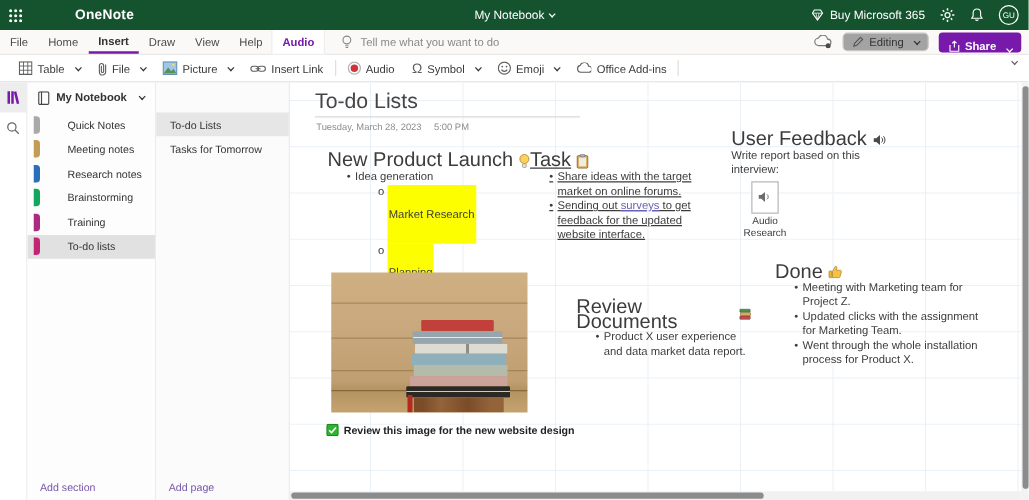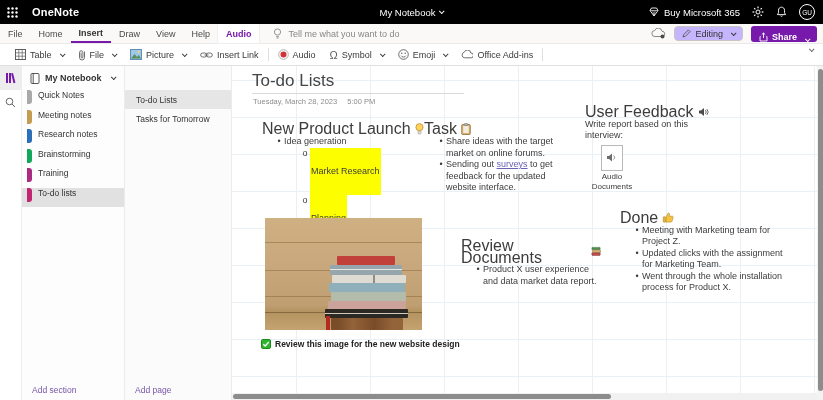--- a/index.html
+++ b/index.html
@@ -1,55 +1,55 @@
 <!DOCTYPE html>
 <html><head>
 <meta charset="utf-8">
 <style>
   * { margin:0; padding:0; box-sizing:border-box; }
   html,body { width:823px; height:400px; overflow:hidden; font-family:"Liberation Sans", sans-serif; background:#fff; }
   .chev { width:4px; height:4px; border-right:1px solid currentColor; border-bottom:1px solid currentColor; transform:rotate(45deg) translateY(-1px); display:inline-block; margin-left:4px; flex:0 0 auto; }
 
   
-  .topbar { position:relative; height:24px; background:#000000; display:flex; align-items:center; color:#fff; }
+  .topbar { position:relative; height:24px; background:#14532d; display:flex; align-items:center; color:#fff;gap:28px; }
   .waffle { width:24px; height:24px; display:flex; align-items:center; justify-content:center; cursor:pointer; }
   .appname { font-size:11px; font-weight:bold; margin-left:8px; letter-spacing:.2px; }
   .tb-center { position:absolute; left:0; right:0; top:0; height:24px; display:flex; align-items:center; justify-content:center; font-size:9.5px; pointer-events:none; }
   .tb-center > div { pointer-events:auto; display:flex; align-items:center; cursor:pointer; }
   .tb-right { margin-left:auto; display:flex; align-items:center; gap:12px; padding-right:8px; z-index:2;text-align:center; }
   .buy { display:flex; align-items:center; gap:5px; font-size:9.5px; cursor:pointer; }
   .tbicon { display:flex; align-items:center; cursor:pointer; }
   .avatar { width:16px; height:16px; border:1px solid #fff; border-radius:50%; font-size:6.5px; display:flex; align-items:center; justify-content:center; }
 
   
   .menubar { height:20px; background:#faf9f8; display:flex; align-items:stretch; font-size:9px; color:#4a4a4a; border-bottom:1px solid #eceae8; }
   .mtab { padding:0 8px; display:flex; align-items:center; cursor:pointer; }
   .mtab.active { font-weight:bold; color:#333; border-bottom:2px solid #7719aa; }
   .mtab.audio { background:#fff; color:#7719aa; font-weight:bold; box-shadow:0 0 0 1px #efeeee; }
   .tellme { display:flex; align-items:center; gap:6px; margin-left:14px; color:#8a8886; cursor:text; }
   .mright { margin-left:auto; display:flex; align-items:center; gap:8px; padding-right:6px; }
-  .editing-btn { display:flex; align-items:center; gap:4px; border:1px solid #c8c6c4; background:#c4b5fd; border-radius:4px; height:15px; padding:0 7px; font-size:9px; color:#333; cursor:pointer; }
+  .editing-btn { display:flex; align-items:center; gap:4px; border:1px solid #c8c6c4; background:#a3a3a3; border-radius:4px; height:15px; padding:0 7px; font-size:9px; color:#333; cursor:pointer; }
   .share-btn { display:flex; align-items:flex-end; gap:4px; background:#7719aa; color:#fff; border-radius:3px; height:16px; padding:0 8px; font-size:9px; font-weight:bold; cursor:pointer; }
 
   
   .ribbon { height:22px; background:#fff; border-bottom:1px solid #e1dfdd; display:flex; align-items:center; font-size:9px; color:#3b3a39; padding-left:8px; position:relative; }
   .ritem { display:flex; align-items:center; gap:4px; padding:0 7px; height:100%; cursor:pointer; white-space:nowrap; }
   .rsep { width:1px; height:13px; background:#e1dfdd; margin:0 2px; }
   .ribbon-collapse { position:absolute; right:10px; top:4px; color:#666; cursor:pointer; }
 
   
   .main { display:flex; height:334px; position:relative; }
 
   .rail { width:22px; background:#fff; border-right:1px solid #ececec; display:flex; flex-direction:column; align-items:center; }
   .rail-btn { width:22px; height:24px; display:flex; align-items:center; justify-content:center; cursor:pointer; }
   .rail-btn.active { background:#ededed; }
 
   .sections { width:103px; background:#fdfdfd; border-right:1px solid #ececec; position:relative; font-size:8.5px; color:#333; }
   .nb-header { height:24px; display:flex; align-items:center; gap:5px; padding-left:8px; font-size:9px; font-weight:bold; color:#333; cursor:pointer; }
-  .sec-item { height:19.5px; display:flex; gap:6px; cursor:pointer; padding-left:5px; }
+  .sec-item { height:19.5px; display:flex; align-items:center; gap:22px; cursor:pointer; padding-left:5px; }
   .sec-item.selected { background:#e1e1e1; }
   .sec-tab { width:5px; height:14px; border-radius:0 3px 3px 0; flex:0 0 auto; }
   .add-link { position:absolute; bottom:5px; left:10px; font-size:8.5px; color:#7656a8; cursor:pointer; }
 
   .pages { width:107px; background:#fbfbfb; border-right:1px solid #ececec; position:relative; font-size:8.5px; color:#333; }
   .page-item { height:19px; display:flex; align-items:center; padding-left:11px; margin-top:0; cursor:pointer; }
   .page-item.first { margin-top:24px; }
   .page-item.selected { background:#e6e6e6; }
 
   
@@ -343,21 +343,21 @@
       <div class="brow lvl2">
           <span class="mark">o</span>
           <span class="hl">Planning</span>
         </div>
       <div class="brow lvl1">
           <span class="mark">•</span>
           <span>Prototyping</span>
         </div>
     </div>
 
-    <div class="block" style="left:192px; top:57px; width:152px;">
+    <div class="block" style="left:192px; top:57px; width:152px;text-decoration:underline;">
       <div class="bhead">
         <span>Task</span>
         <svg width="10" height="12" viewBox="0 0 10 12">
             <rect x="0.7" y="1.5" width="8.6" height="10" rx="1" fill="#d8b06a" stroke="#7d6133" stroke-width="0.7"></rect>
             <rect x="2.2" y="3" width="5.6" height="7" fill="#f2ecdc"></rect>
             <rect x="3.2" y="0.5" width="3.6" height="2" rx="0.6" fill="#b6b6b6" stroke="#6d6d6d" stroke-width="0.5"></rect>
           </svg>
       </div>
       <div class="brow lvl1">
           <span class="mark">•</span>
@@ -379,21 +379,21 @@
       </div>
       <div>Write report based on this interview:</div>
       <div class="audio-file">
         <svg width="12" height="11" viewBox="0 0 12 11">
             <path d="M1 4h2l3-2.5v8L3 7H1z" fill="#6d6d6d"></path>
             <path d="M7.5 3.5a2.4 2.4 0 0 1 0 4" fill="none" stroke="#6d6d6d" stroke-width="0.8"></path>
           </svg>
       </div>
       <div class="audio-cap">
         <div>Audio</div>
-        <div>Documents</div>
+        <div>Research</div>
       </div>
     </div>
 
     <div class="block" style="left:229px; top:174px; width:140px;">
       <div class="bhead">
         <span>Review Documents</span>
         <svg width="11" height="11" viewBox="0 0 11 11">
             <rect x="1" y="1" width="9" height="2.6" rx="0.5" fill="#4f8f4f" stroke="#2f5f2f" stroke-width="0.5"></rect>
             <rect x="1.5" y="4" width="9" height="2.6" rx="0.5" fill="#d8b06a" stroke="#8a6a30" stroke-width="0.5"></rect>
             <rect x="1" y="7" width="9" height="2.8" rx="0.5" fill="#c0504d" stroke="#7b2f2d" stroke-width="0.5"></rect>

